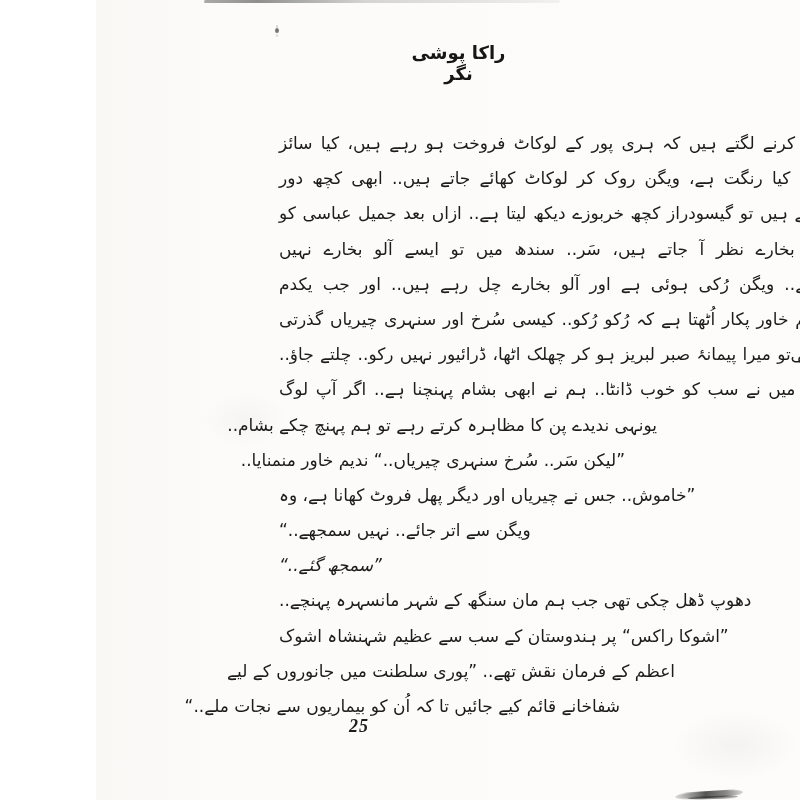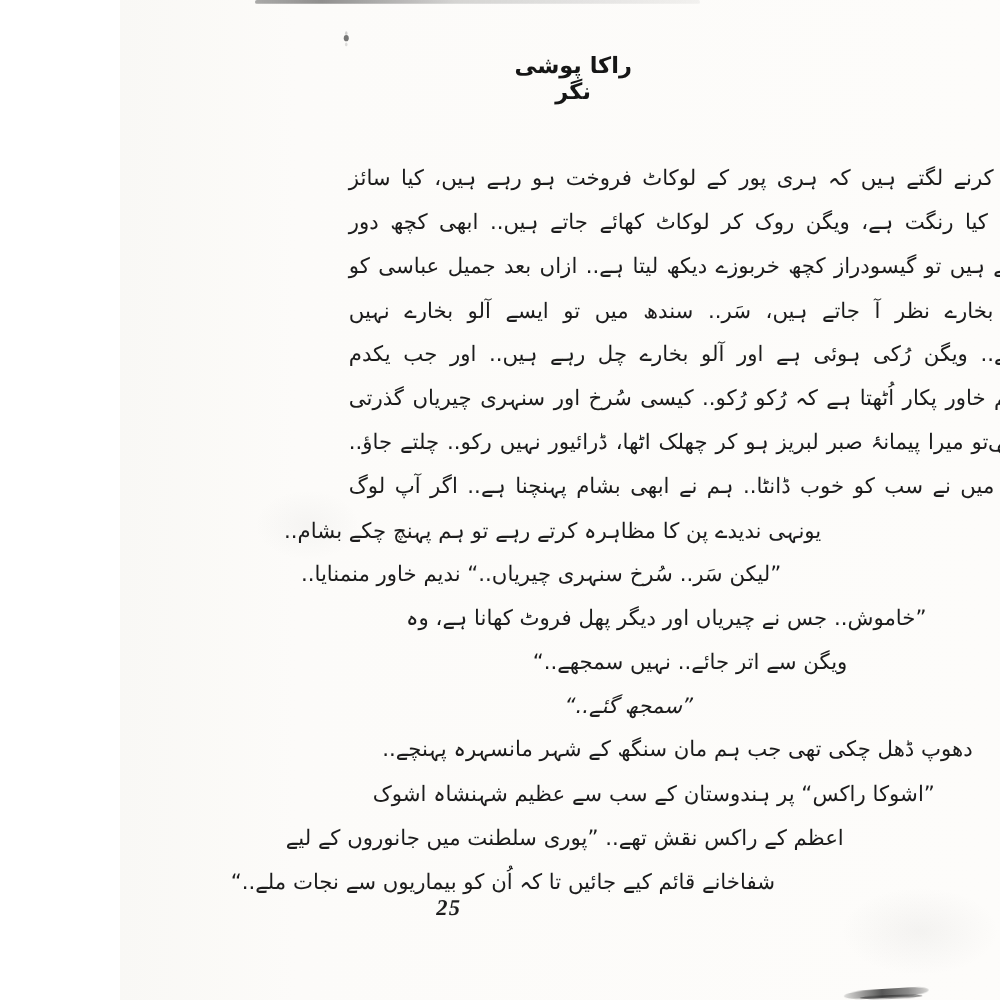--- a/index.html
+++ b/index.html
@@ -55,21 +55,21 @@
   }
   
   .body-block{
     position:absolute;top:126px;left:183px;width:546px;
     direction:rtl;
   }
   .ln{
     height:35.2px;line-height:35.2px;
     font-size:17px;
     color:#1c1c1c;
-    text-align:center;
+    text-align:left;
     white-space:nowrap;
   }
   .just{
     text-align:justify;
     text-align-last:justify;
     white-space:normal;
     overflow:visible;
   }
   .l9 {margin-right:168px;}
   .l10{margin-right:200px;}
@@ -109,21 +109,21 @@
     <div class="ln just">ندیم خاور پکار اُٹھتا ہے کہ رُکو رُکو.. کیسی سُرخ اور سنہری چیریاں گذرتی جاتی</div>
     <div class="ln just">ہیں تو میرا پیمانۂ صبر لبریز ہو کر چھلک اٹھا، ڈرائیور نہیں رکو.. چلتے جاؤ.. اور</div>
     <div class="ln just">پھر میں نے سب کو خوب ڈانٹا.. ہم نے ابھی بشام پہنچنا ہے.. اگر آپ لوگ</div>
     <div class="ln l9">یونہی ندیدے پن کا مظاہرہ کرتے رہے تو ہم پہنچ چکے بشام..</div>
     <div class="ln l10">”لیکن سَر.. سُرخ سنہری چیریاں..“ ندیم خاور منمنایا..</div>
     <div class="ln l11">”خاموش.. جس نے چیریاں اور دیگر پھل فروٹ کھانا ہے، وہ</div>
     <div class="ln l12">ویگن سے اتر جائے.. نہیں سمجھے..“</div>
     <div class="ln l13">”سمجھ گئے..“</div>
     <div class="ln l14">دھوپ ڈھل چکی تھی جب ہم مان سنگھ کے شہر مانسہرہ پہنچے..</div>
     <div class="ln l15">”اشوکا راکس“ پر ہندوستان کے سب سے عظیم شہنشاہ اشوک</div>
-    <div class="ln l16">اعظم کے راکس نقش تھے.. ”پوری سلطنت میں جانوروں کے لیے</div>
+    <div class="ln l16">اعظم کے فرمان نقش تھے.. ”پوری سلطنت میں جانوروں کے لیے</div>
     <div class="ln l17">شفاخانے قائم کیے جائیں تا کہ اُن کو بیماریوں سے نجات ملے..“</div>
   </div>
 
   <div class="pagenum">25</div>
 
   <div class="streak-br"></div>
   <div class="streak-br2"></div>
 
 </div>
 

